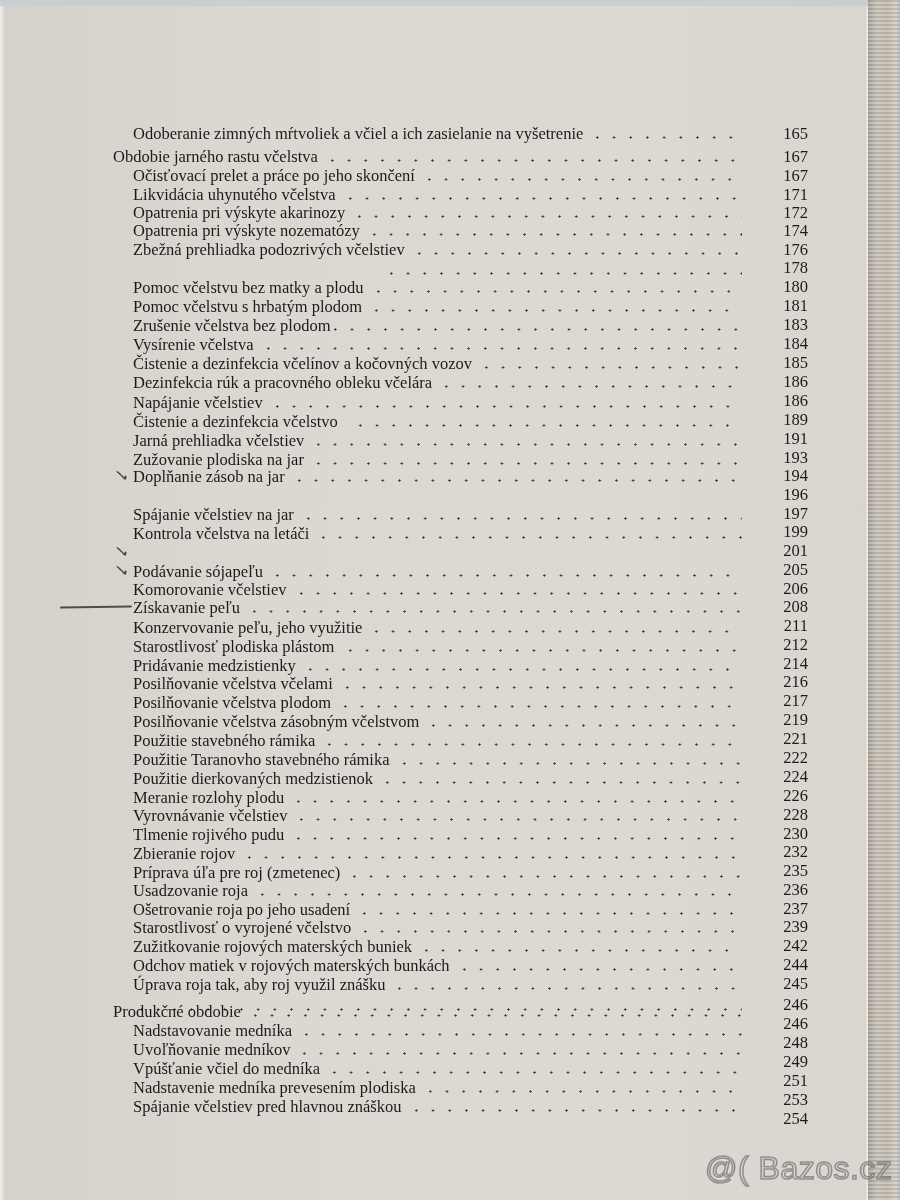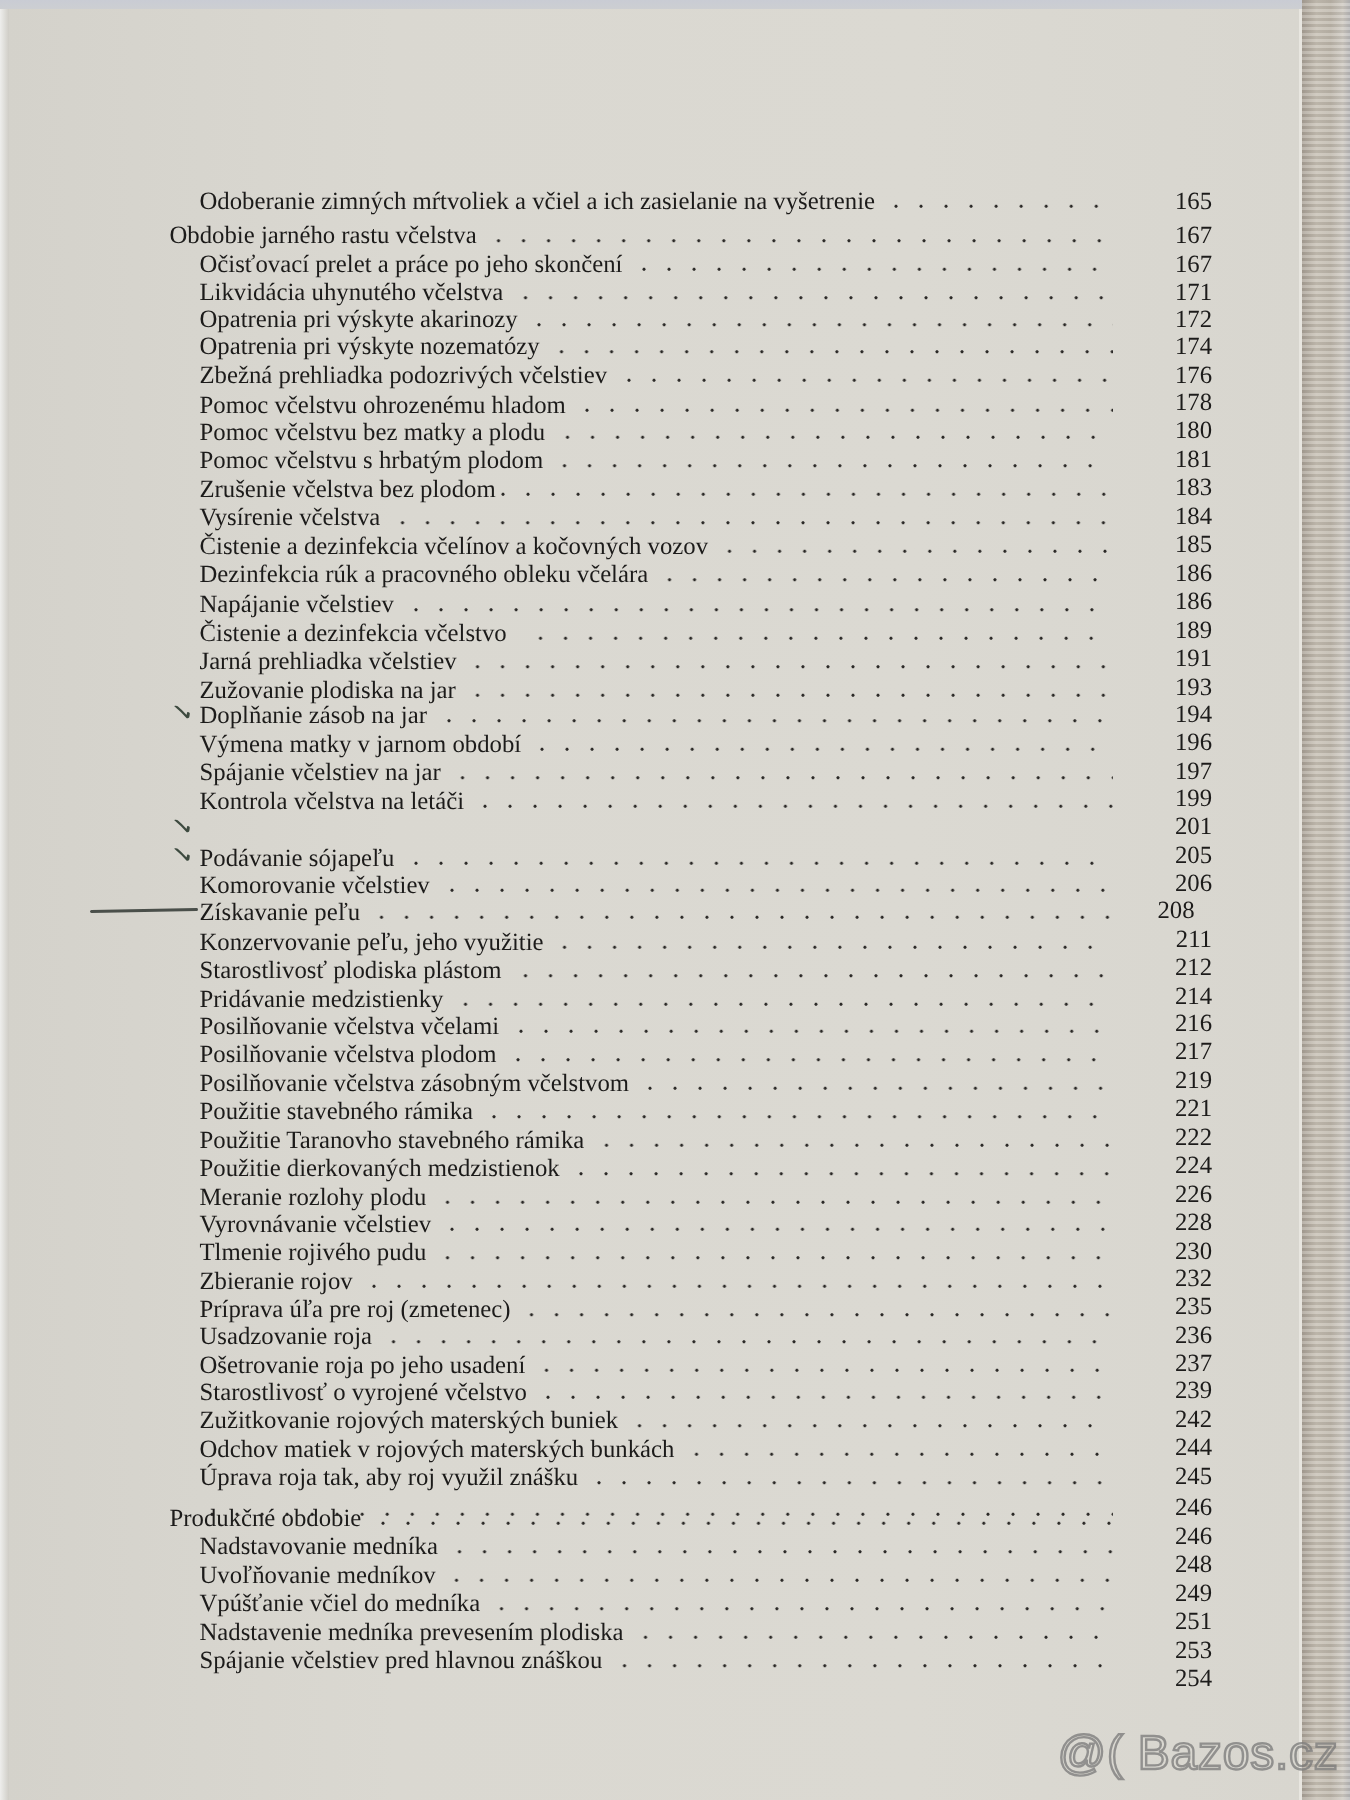--- a/index.html
+++ b/index.html
@@ -107,21 +107,20 @@
       <span class="page-num" style="left: 0px;">174</span>
     </div>
     <div class="toc-row" style="left: 133px; top: 240px; width: 679px;">
       <span class="title">Zbežná prehliadka podozrivých včelstiev</span>
       <span class="leader" style="left: 278px; width: 331px;"></span>
     </div>
     <div class="toc-row" style="left: 760px; top: 240px; width: 48px;">
       <span class="page-num" style="left: 0px;">176</span>
     </div>
     <div class="toc-row" style="left: 133px; top: 260px; width: 679px;">
-      <span class="title">Pomoc včelstvu ohrozenému hladom</span>
       <span class="leader" style="left: 250px; width: 359px;"></span>
     </div>
     <div class="toc-row" style="left: 760px; top: 258px; width: 48px;">
       <span class="page-num" style="left: 0px;">178</span>
     </div>
     <div class="toc-row" style="left: 133px; top: 278px; width: 679px;">
       <span class="title">Pomoc včelstvu bez matky a plodu</span>
       <span class="leader" style="left: 237px; width: 372px;"></span>
     </div>
     <div class="toc-row" style="left: 760px; top: 277px; width: 48px;">
@@ -191,24 +190,20 @@
       <span class="page-num" style="left: 0px;">193</span>
     </div>
     <div class="toc-row" style="left: 133px; top: 467px; width: 679px;">
       <span class="title">Doplňanie zásob na jar</span>
       <span class="leader" style="left: 158px; width: 451px;"></span>
     </div>
     <div class="toc-row" style="left: 760px; top: 466px; width: 48px;">
       <span class="page-num" style="left: 0px;">194</span>
     </div>
     <span class="mark" style="left: 114px; top: 465px; font-size: 18px; transform: scaleX(-1) rotate(10deg);">✓</span>
-    <div class="toc-row" style="left: 133px; top: 486px; width: 679px;">
-      <span class="title">Výmena matky v jarnom období</span>
-      <span class="leader" style="left: 220px; width: 389px;"></span>
-    </div>
     <div class="toc-row" style="left: 760px; top: 485px; width: 48px;">
       <span class="page-num" style="left: 0px;">196</span>
     </div>
     <div class="toc-row" style="left: 133px; top: 505px; width: 679px;">
       <span class="title">Spájanie včelstiev na jar</span>
       <span class="leader" style="left: 167px; width: 442px;"></span>
     </div>
     <div class="toc-row" style="left: 760px; top: 504px; width: 48px;">
       <span class="page-num" style="left: 0px;">197</span>
     </div>
@@ -236,21 +231,21 @@
       <span class="leader" style="left: 160px; width: 449px;"></span>
     </div>
     <div class="toc-row" style="left: 760px; top: 579px; width: 48px;">
       <span class="page-num" style="left: 0px;">206</span>
     </div>
     <div class="toc-row" style="left: 133px; top: 598px; width: 679px;">
       <span class="title">Získavanie peľu</span>
       <span class="leader" style="left: 113px; width: 496px;"></span>
     </div>
     <div class="toc-row" style="left: 760px; top: 597px; width: 48px;">
-      <span class="page-num" style="left: 0px; text-align: center;">208</span>
+      <span class="page-num" style="left: 0px;">208</span>
     </div>
     <span class="mark" style="left: 60px; top: 606px; width: 72px; height: 2px; background: rgb(74, 79, 74); border-radius: 1px; transform: rotate(-1deg);"></span>
     <div class="toc-row" style="left: 133px; top: 618px; width: 679px;">
       <span class="title">Konzervovanie peľu, jeho využitie</span>
       <span class="leader" style="left: 235px; width: 374px;"></span>
     </div>
     <div class="toc-row" style="left: 760px; top: 616px; width: 48px;">
       <span class="page-num" style="left: 0px;">211</span>
     </div>
     <div class="toc-row" style="left: 133px; top: 637px; width: 679px;">

